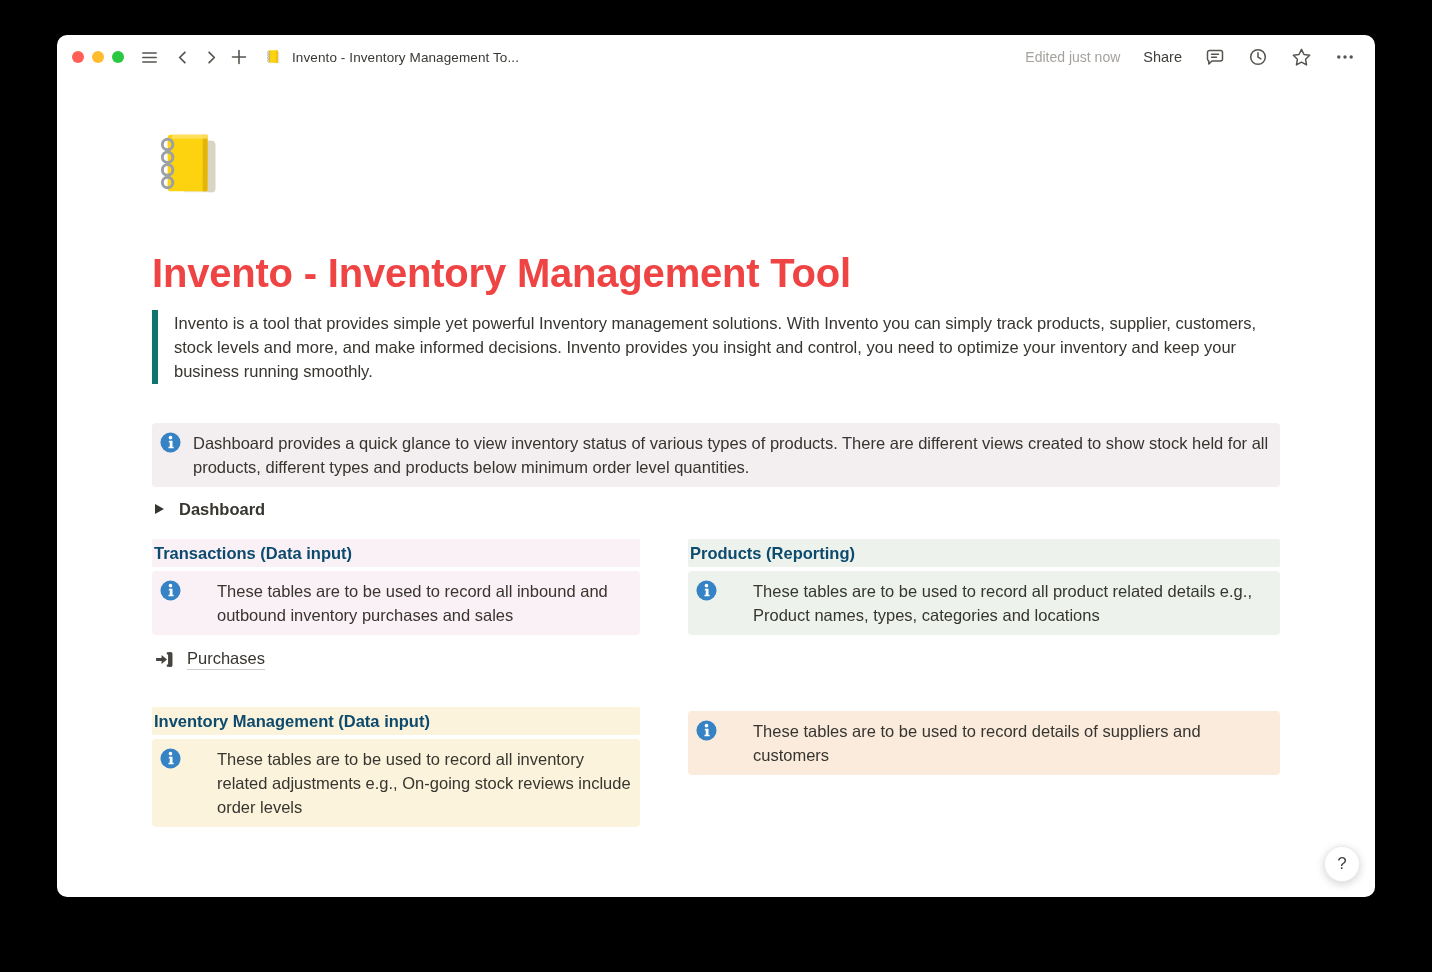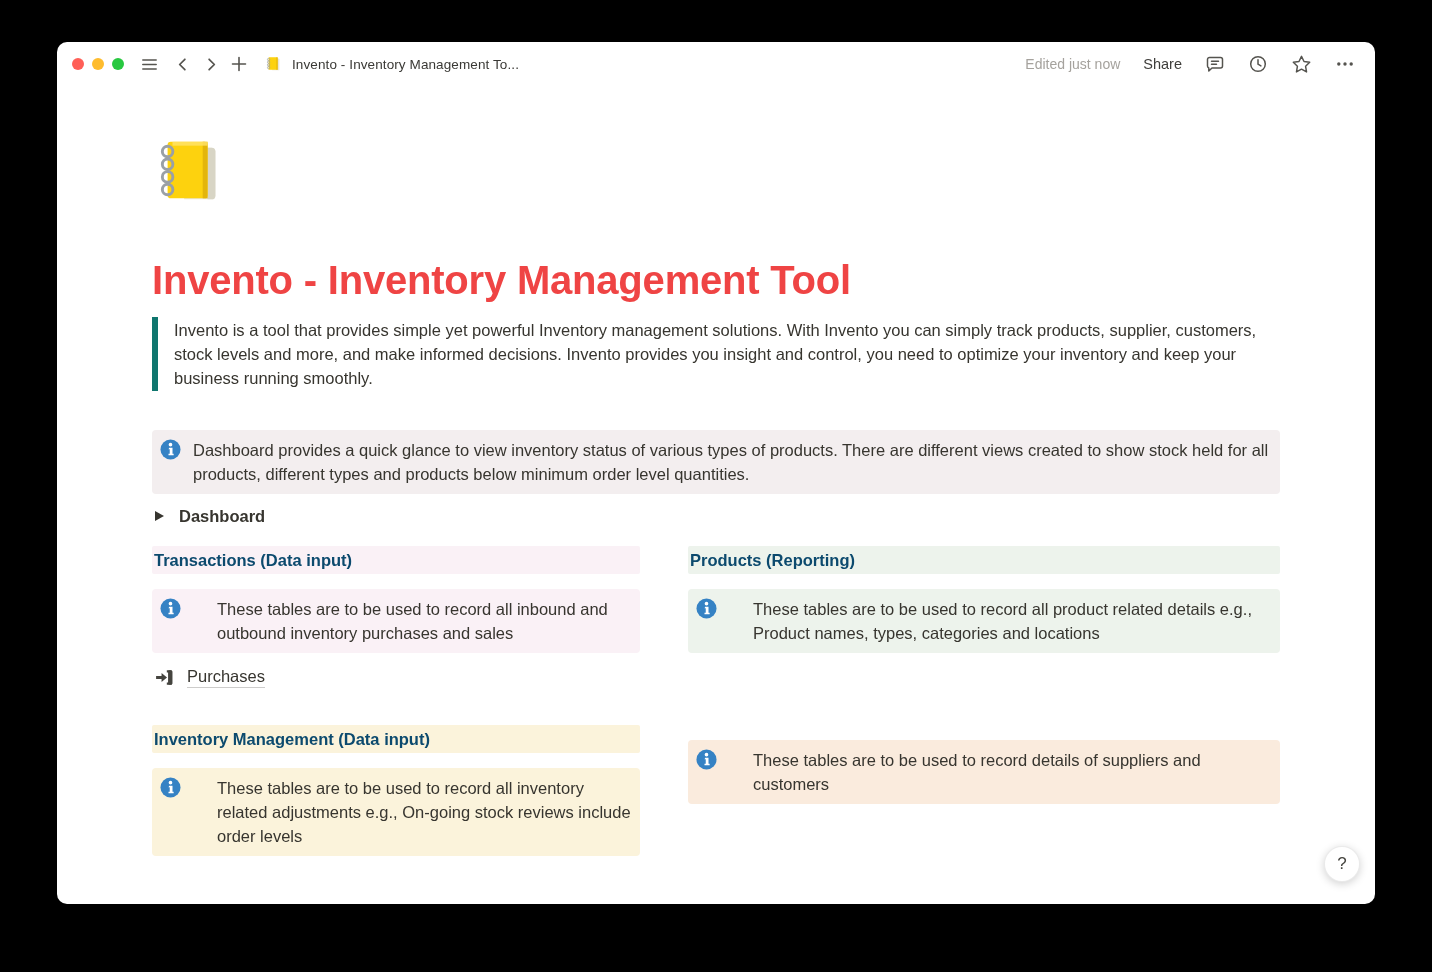--- a/index.html
+++ b/index.html
@@ -1,19 +1,19 @@
 <!DOCTYPE html>
 <html><head>
 <meta charset="utf-8">
 <style>
   * { margin:0; padding:0; box-sizing:border-box; }
   html,body { width:1432px; height:972px; background:#000; overflow:hidden;
               font-family:"Liberation Sans", sans-serif; }
 
-  .window { position:absolute; left:57px; top:42px; width:1318px; height:862px;
+  .window { position:absolute; left:57px; top:35px; width:1318px; height:862px;
             background:#fff; border-radius:10px; overflow:hidden; }
 
   
   .titlebar { height:44px; display:flex; align-items:center; padding:0 20px 0 15px; }
   .lights { display:flex; gap:8px; align-items:center; }
   .light { width:12px; height:12px; border-radius:50%; }
   .tb-btn { display:flex; align-items:center; justify-content:center; background:none;
             border:none; padding:0; cursor:pointer; }
   .tb-icon { color:#55544f; }
   .menu-btn { margin-left:16px; }
@@ -43,21 +43,21 @@
   .toggle-row { margin-top:10px; display:flex; align-items:center; gap:15px; height:24px;
                 cursor:pointer; width:1128px; }
   .tri { width:0; height:0; border-left:9px solid #37352f; border-top:5.5px solid transparent;
          border-bottom:5.5px solid transparent; margin-left:3px; }
   .toggle-label { font-size:16.5px; font-weight:700; color:#37352f; }
 
   .grid { margin-top:18px; display:grid; grid-template-columns:488px 592px;
           column-gap:48px; row-gap:32px; width:1128px; }
   .sec-heading { font-size:16.5px; font-weight:700; color:#0c4a6e; padding:3px 4px 3px 2px;
                  border-radius:2px; line-height:22px; }
-  .sec-callout { margin-top:15px;gap:36px; }
+  .sec-callout { margin-top:4px;gap:36px; }
   .links { margin-top:8px; }
   .link-row { display:flex; align-items:center; gap:12px; padding:3px 2px; height:32px;
               cursor:pointer; }
   .link-icon { flex:0 0 auto; width:21px; height:21px; color:#45443f; }
   .link-label { font-size:16.5px; font-weight:500; color:#37352f;
                 border-bottom:1px solid rgba(55,53,47,.25); padding-bottom:1px; }
 
   .bg-pink   { background:#faf1f6; }
   .bg-green  { background:#edf3ec; }
   .bg-yellow { background:#fbf3db; }

